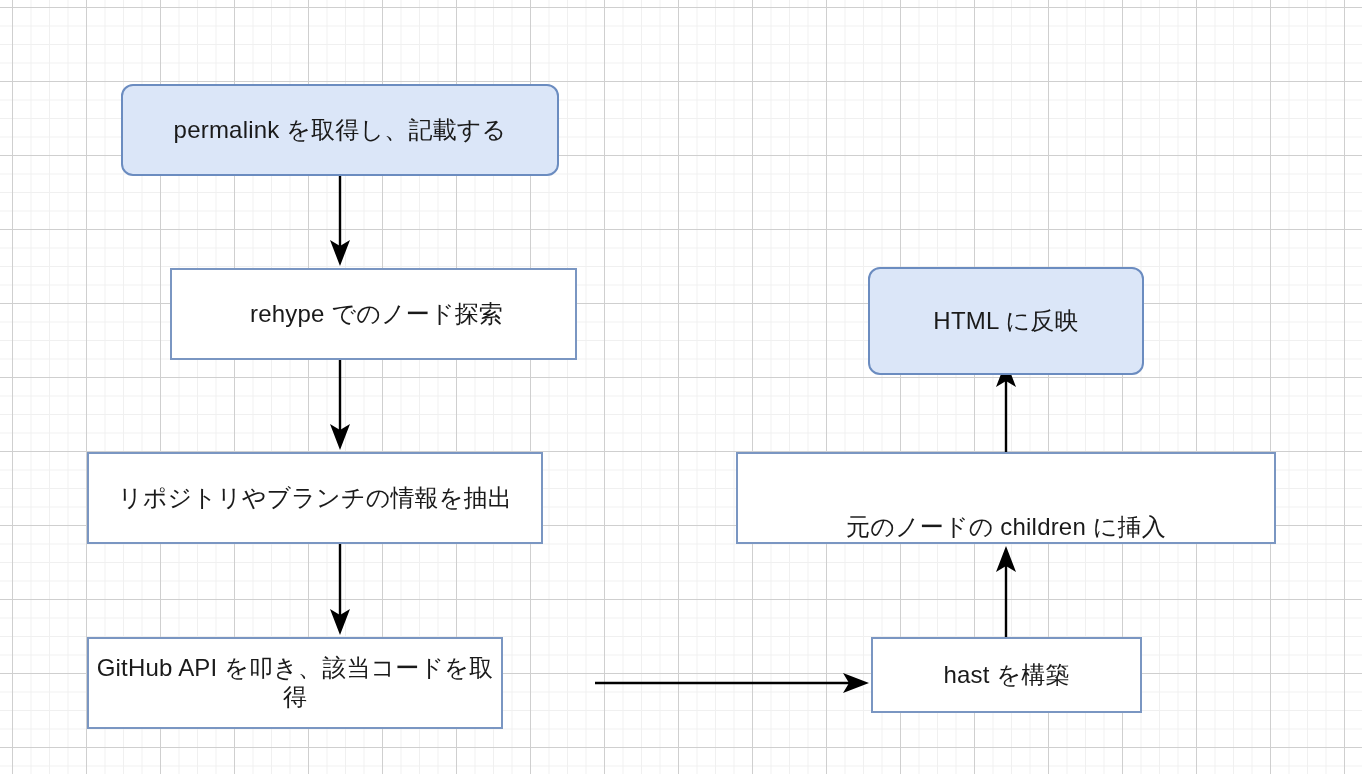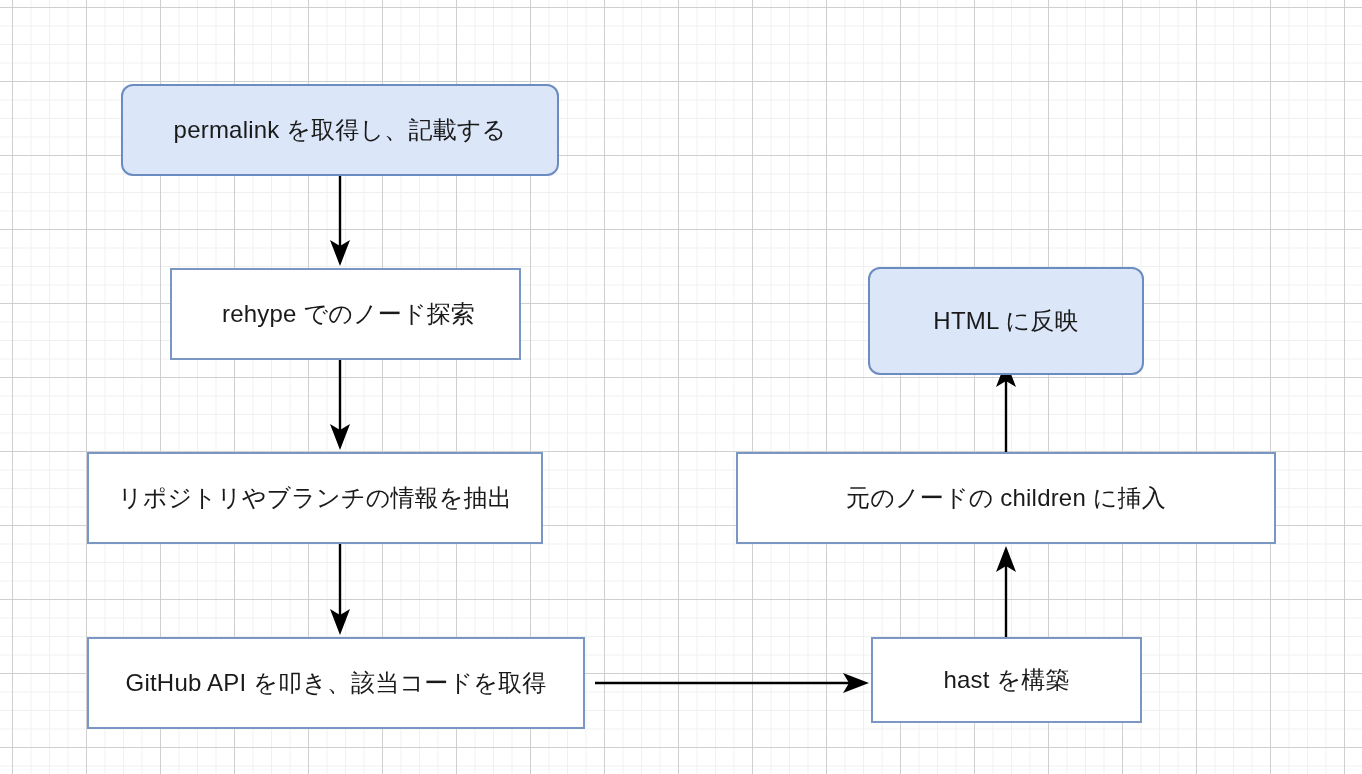--- a/index.html
+++ b/index.html
@@ -108,37 +108,37 @@
     <g>
       <line class="edge-line" x1="1006" y1="452" x2="1006" y2="377"></line>
       <path class="edge-head" d="M 1006 361 L 996 387 L 1006 381 L 1016 387 Z"></path>
     </g>
   </svg>
 
   <div class="node fill-blue rounded" style="left:121px; top:84px; width:438px; height:92px;">
     <span>permalink を取得し、記載する</span>
   </div>
 
-  <div class="node" style="left:170px; top:268px; width:351px; height:92px;padding-left:6px;">
+  <div class="node" style="left:170px; top:268px; width:407px; height:92px;padding-left:6px;">
     <span>rehype でのノード探索</span>
   </div>
 
   <div class="node" style="left:87px; top:452px; width:456px; height:92px;">
     <span>リポジトリやブランチの情報を抽出</span>
   </div>
 
-  <div class="node" style="left:87px; top:637px; width:498px; height:92px;align-items:center;">
+  <div class="node" style="left:87px; top:637px; width:416px; height:92px;align-items:center;">
     <span>GitHub API を叩き、該当コードを取得</span>
   </div>
 
   <div class="node fill-blue rounded" style="left:868px; top:267px; width:276px; height:108px;">
     <span>HTML に反映</span>
   </div>
 
-  <div class="node" style="left:736px; top:452px; width:540px; height:92px;">
+  <div class="node" style="left:736px; top:452px; width:540px; height:92px;align-items:flex-end;">
     <span>元のノードの children に挿入</span>
   </div>
 
-  <div class="node" style="left:871px; top:637px; width:271px; height:86px;">
+  <div class="node" style="left:871px; top:637px; width:271px; height:76px;">
     <span>hast を構築</span>
   </div>
 
 </div>
 
 </body></html>

